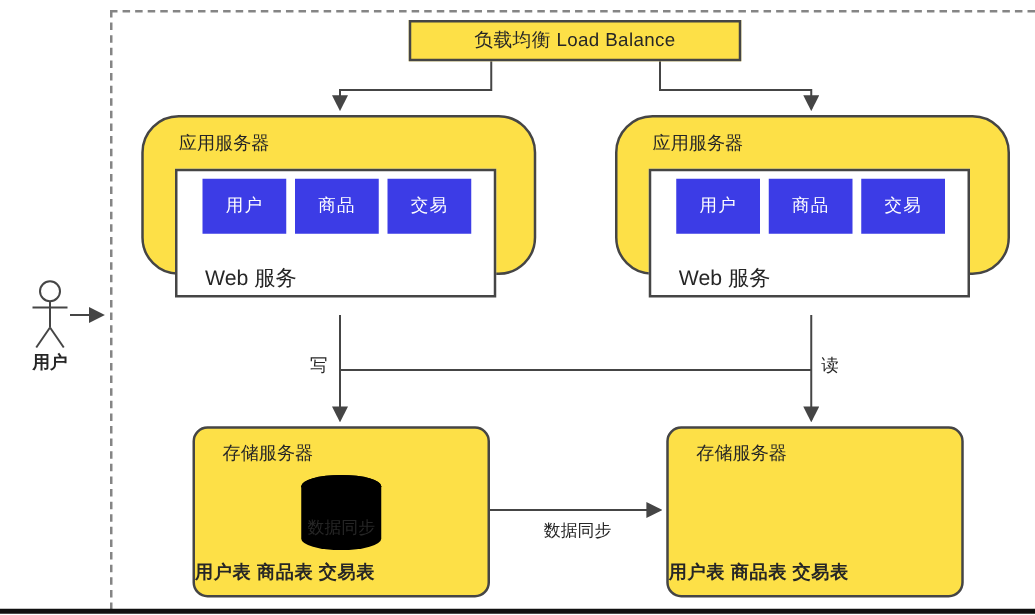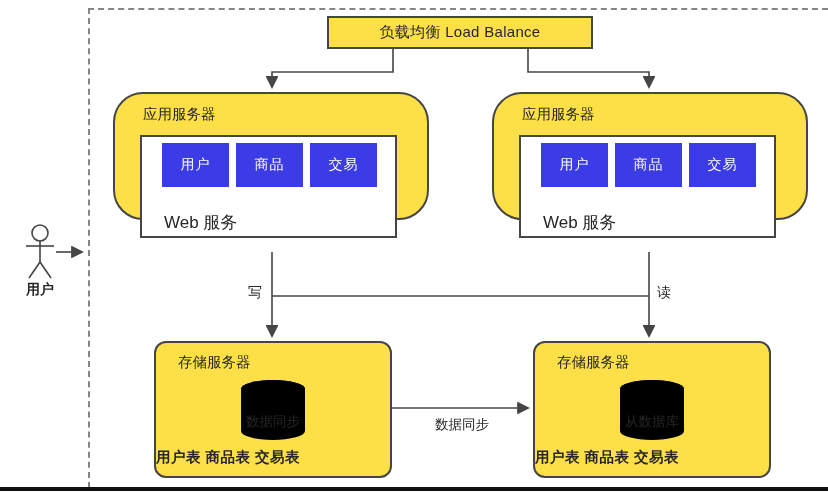--- a/index.html
+++ b/index.html
@@ -167,27 +167,20 @@
         <path class="fillshape" d="M3,12 L3,54 A32,9 0 0 0 67,54 L67,12 A32,9 0 0 0 3,12 Z"></path>
         <ellipse class="fillshape" cx="35" cy="12" rx="32" ry="9"></ellipse>
       </svg>
       <div class="db-label">数据同步</div>
     </div>
     <div class="tables-label">用户表 商品表 交易表</div>
   </div>
 
   <div class="node storage-box" style="left:533px;top:341px;">
     <div class="box-title">存储服务器</div>
-    <div class="db-wrap">
-      <svg width="70" height="66" viewBox="0 0 70 66">
-        <path class="fillshape" d="M3,12 L3,54 A32,9 0 0 0 67,54 L67,12 A32,9 0 0 0 3,12 Z"></path>
-        <ellipse class="fillshape" cx="35" cy="12" rx="32" ry="9"></ellipse>
-      </svg>
-      <div class="db-label">从数据库</div>
-    </div>
     <div class="tables-label">用户表 商品表 交易表</div>
   </div>
 
   <div class="edge-label lbl-write">写</div>
   <div class="edge-label lbl-read">读</div>
   <div class="edge-label lbl-sync">数据同步</div>
 
 </div>
 
 </body></html>

